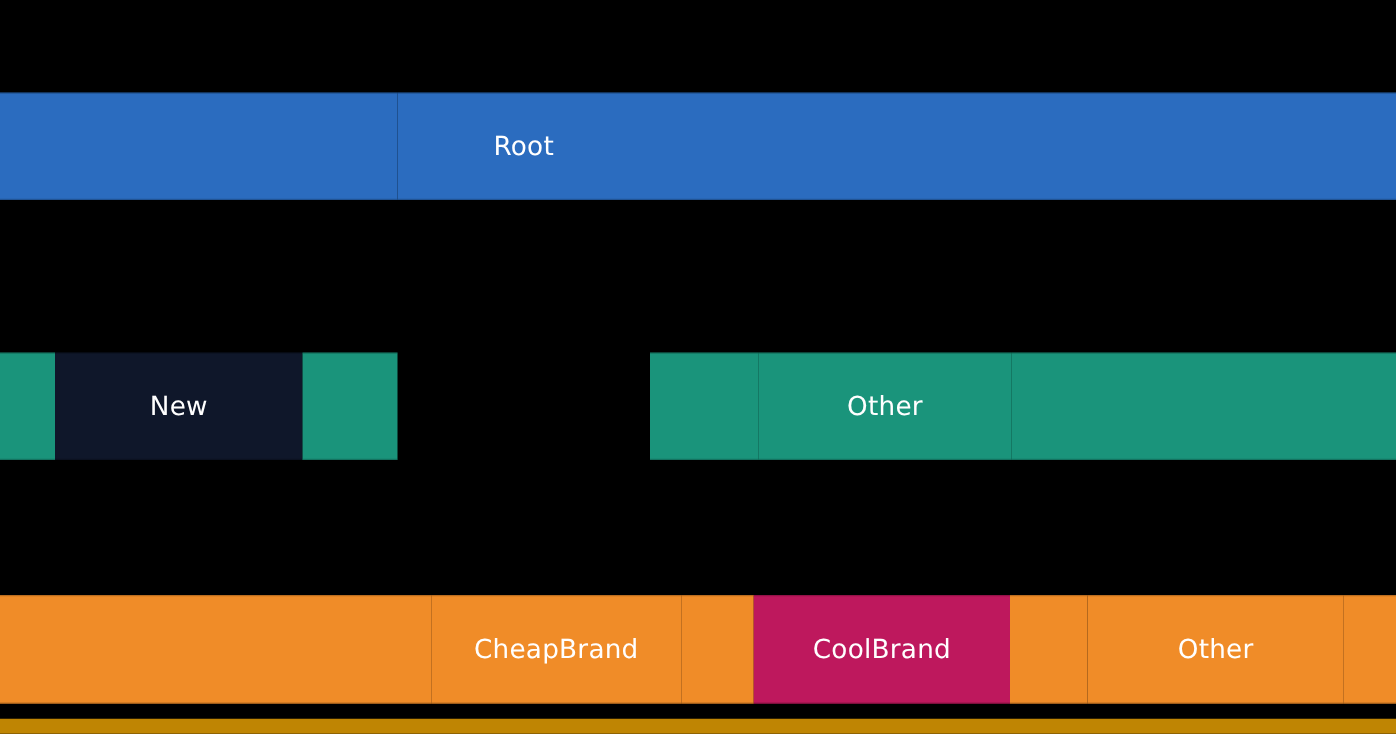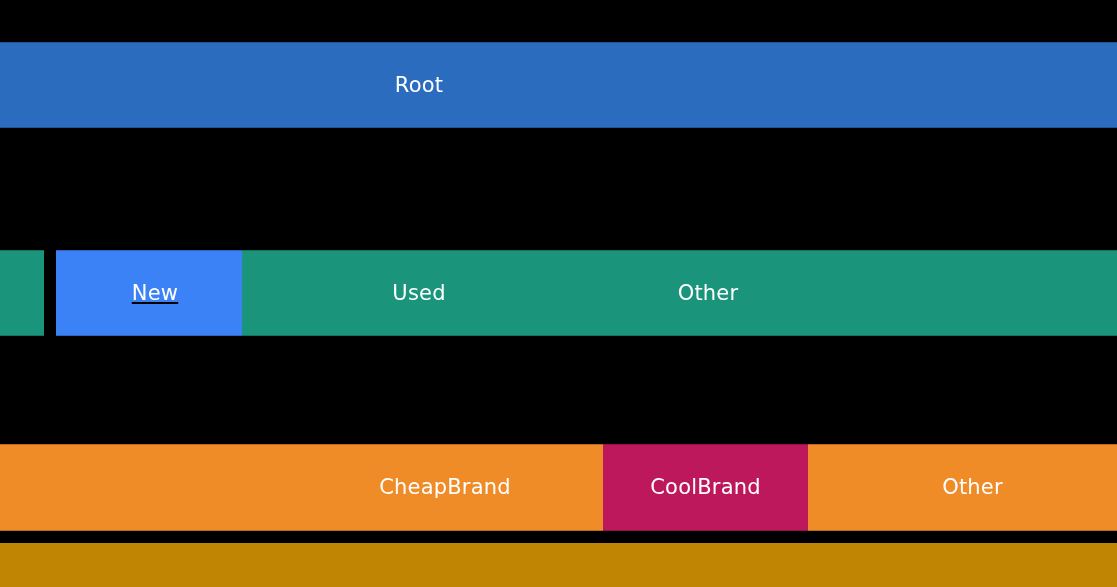--- a/index.html
+++ b/index.html
@@ -20,20 +20,21 @@
     left: 0;
     top: 0;
     width: 1117px;
     height: 587px;
     background: #000000;
   }
   .level-row {
     position: absolute;
     left: 0;
     width: 953px;
+    margin-top: 32px;
   }
   .segment {
     position: absolute;
     top: 0;
     height: 100%;
     box-sizing: border-box;
     display: flex;
     align-items: center;
     justify-content: center;
     overflow: hidden;
@@ -74,28 +75,25 @@
         <span class="segment-label">Root</span>
       </div>
       <div class="segment" style="left: 520px; width: 597px; background: rgb(43, 108, 191);">
         <span class="segment-label"></span>
       </div>
     </div>
     <div class="level-row" style="top: 250px; height: 86px;">
       <div class="segment" style="left: 0px; width: 44px; background: rgb(26, 148, 123);">
         <span class="segment-label"></span>
       </div>
-      <div class="segment" style="left: 56px; width: 198px; background: #3b82f6; text-decoration: underline;">
+      <div class="segment" style="left: 44px; width: 198px; background: #0f172a;">
         <span class="segment-label">New</span>
       </div>
       <div class="segment" style="left: 242px; width: 76px; background: rgb(26, 148, 123);">
         <span class="segment-label"></span>
-      </div>
-      <div class="segment" style="left: 318px; width: 202px; background: rgb(26, 148, 123);">
-        <span class="segment-label">Used</span>
       </div>
       <div class="segment" style="left: 520px; width: 87px; background: rgb(26, 148, 123);">
         <span class="segment-label"></span>
       </div>
       <div class="segment" style="left: 607px; width: 202px; background: rgb(26, 148, 123);">
         <span class="segment-label">Other</span>
       </div>
       <div class="segment" style="left: 809px; width: 308px; background: rgb(26, 148, 123);">
         <span class="segment-label"></span>
       </div>

